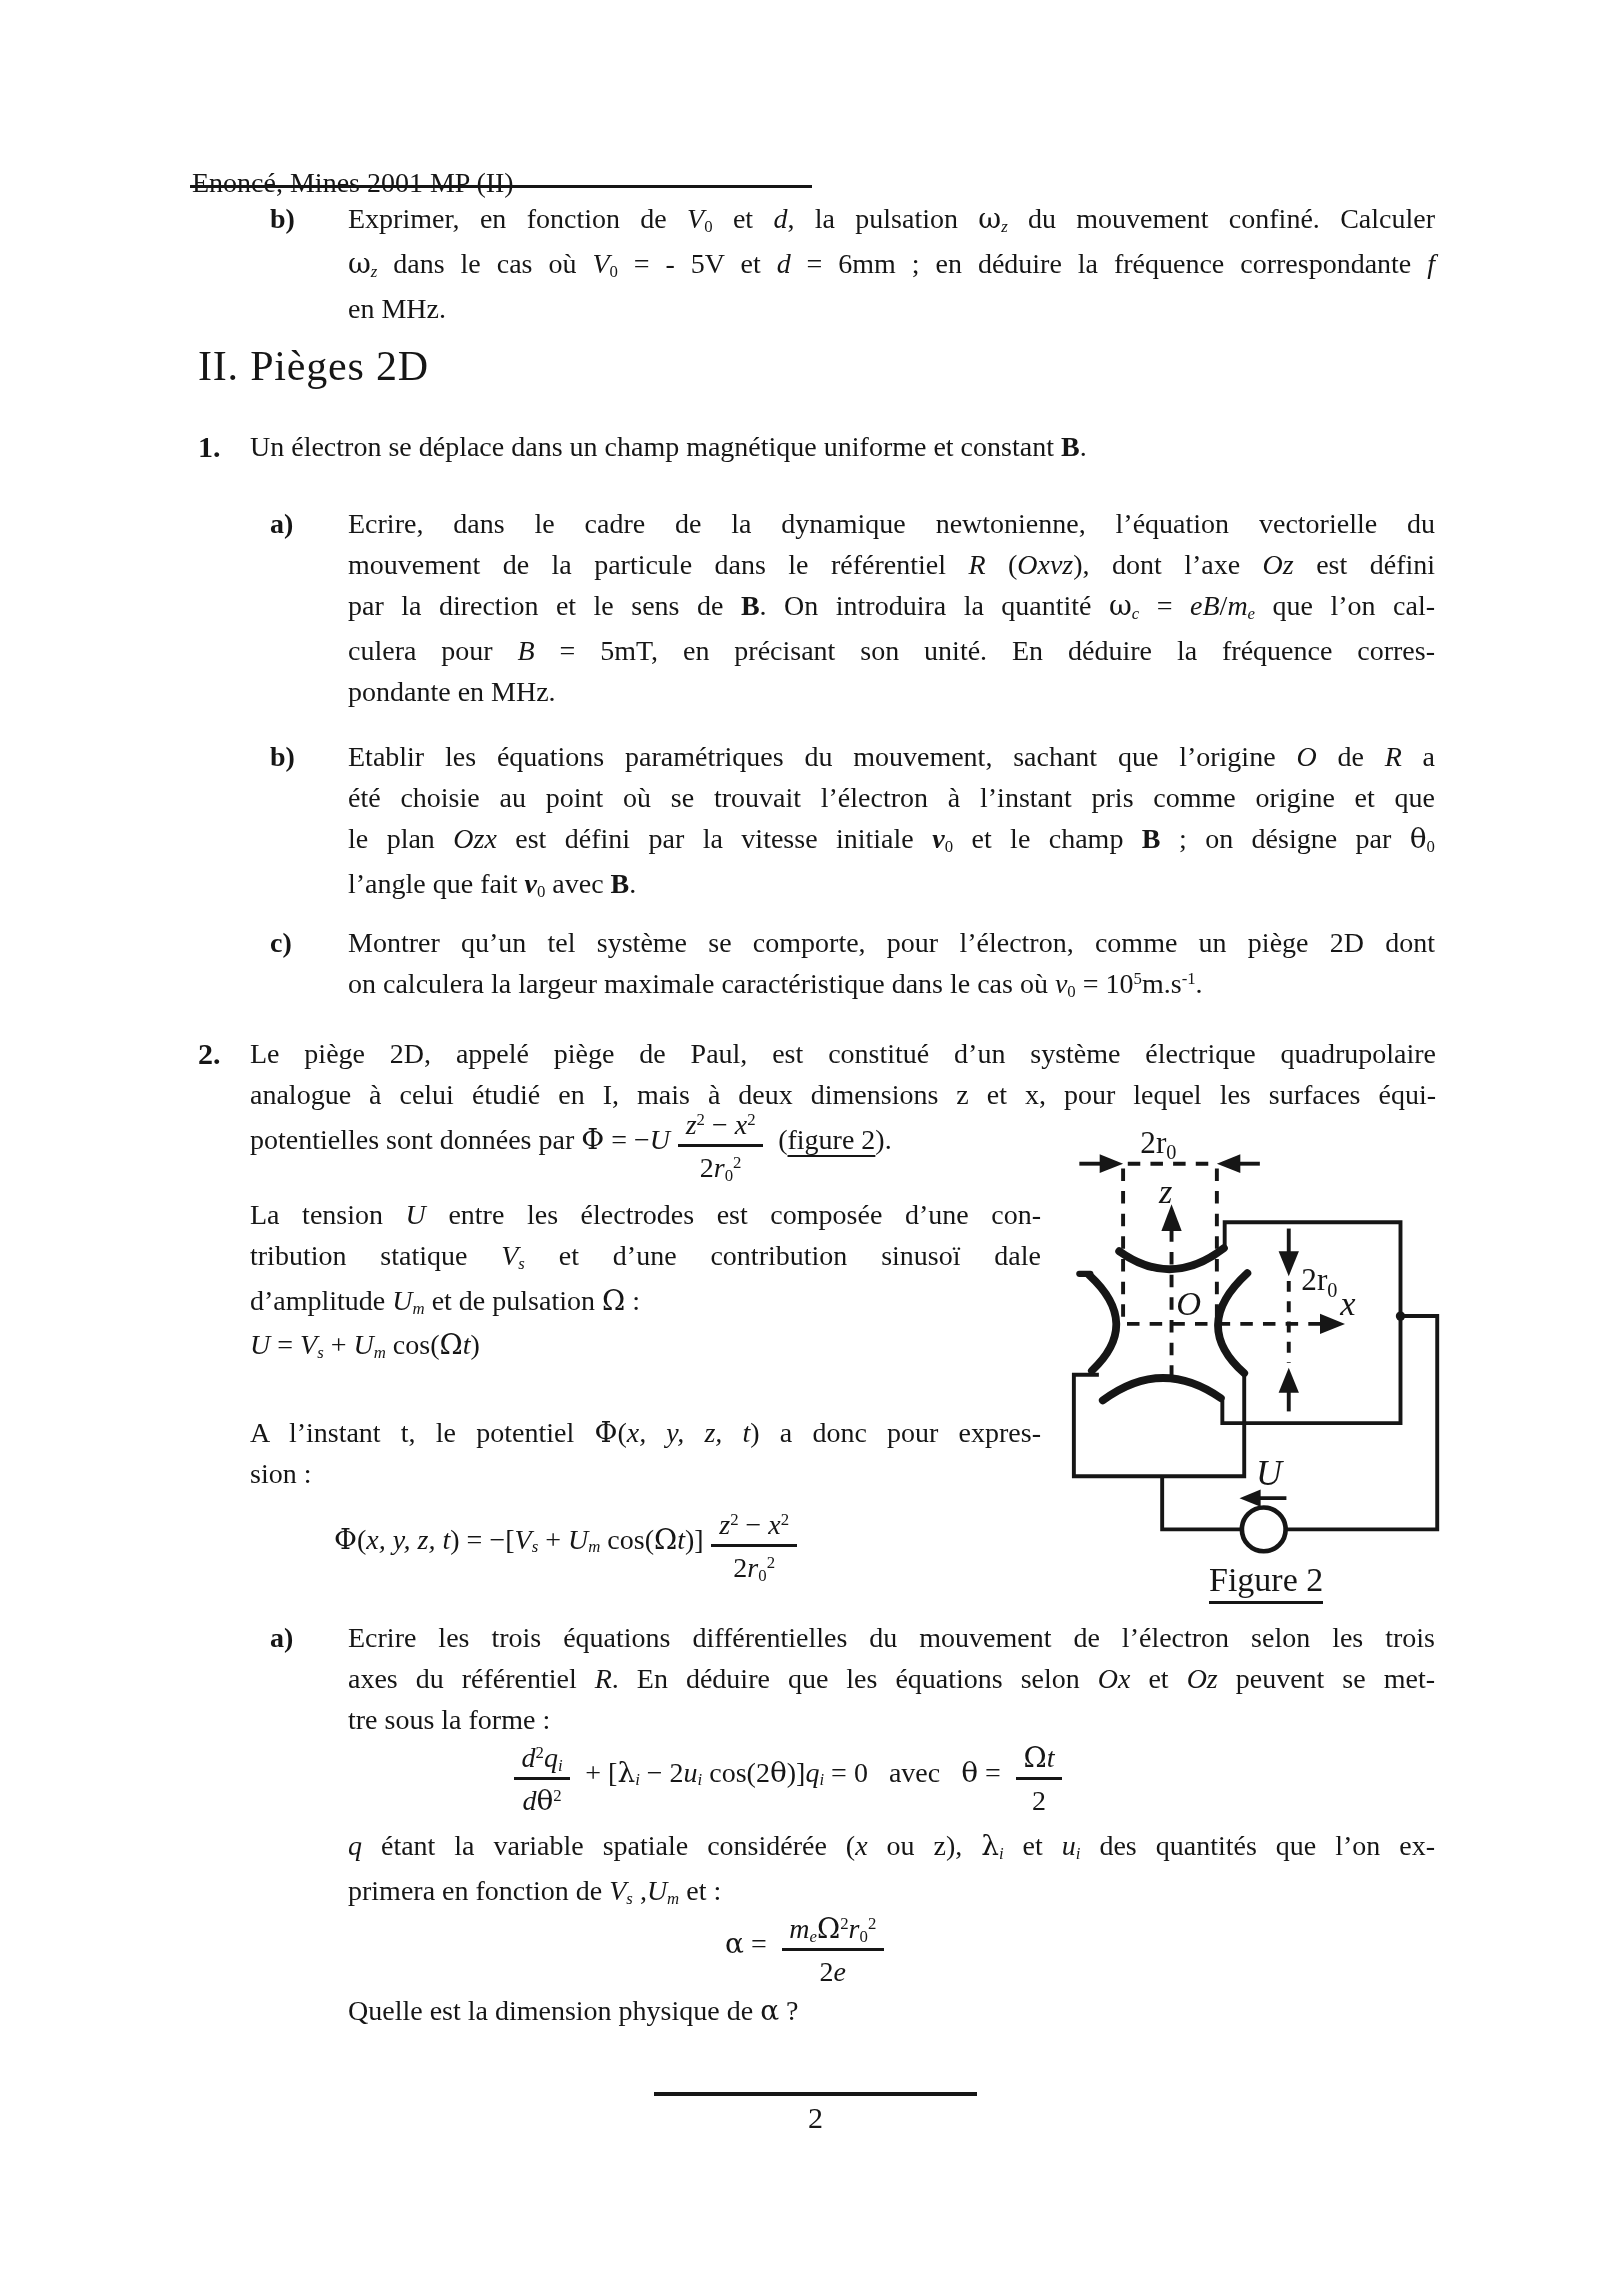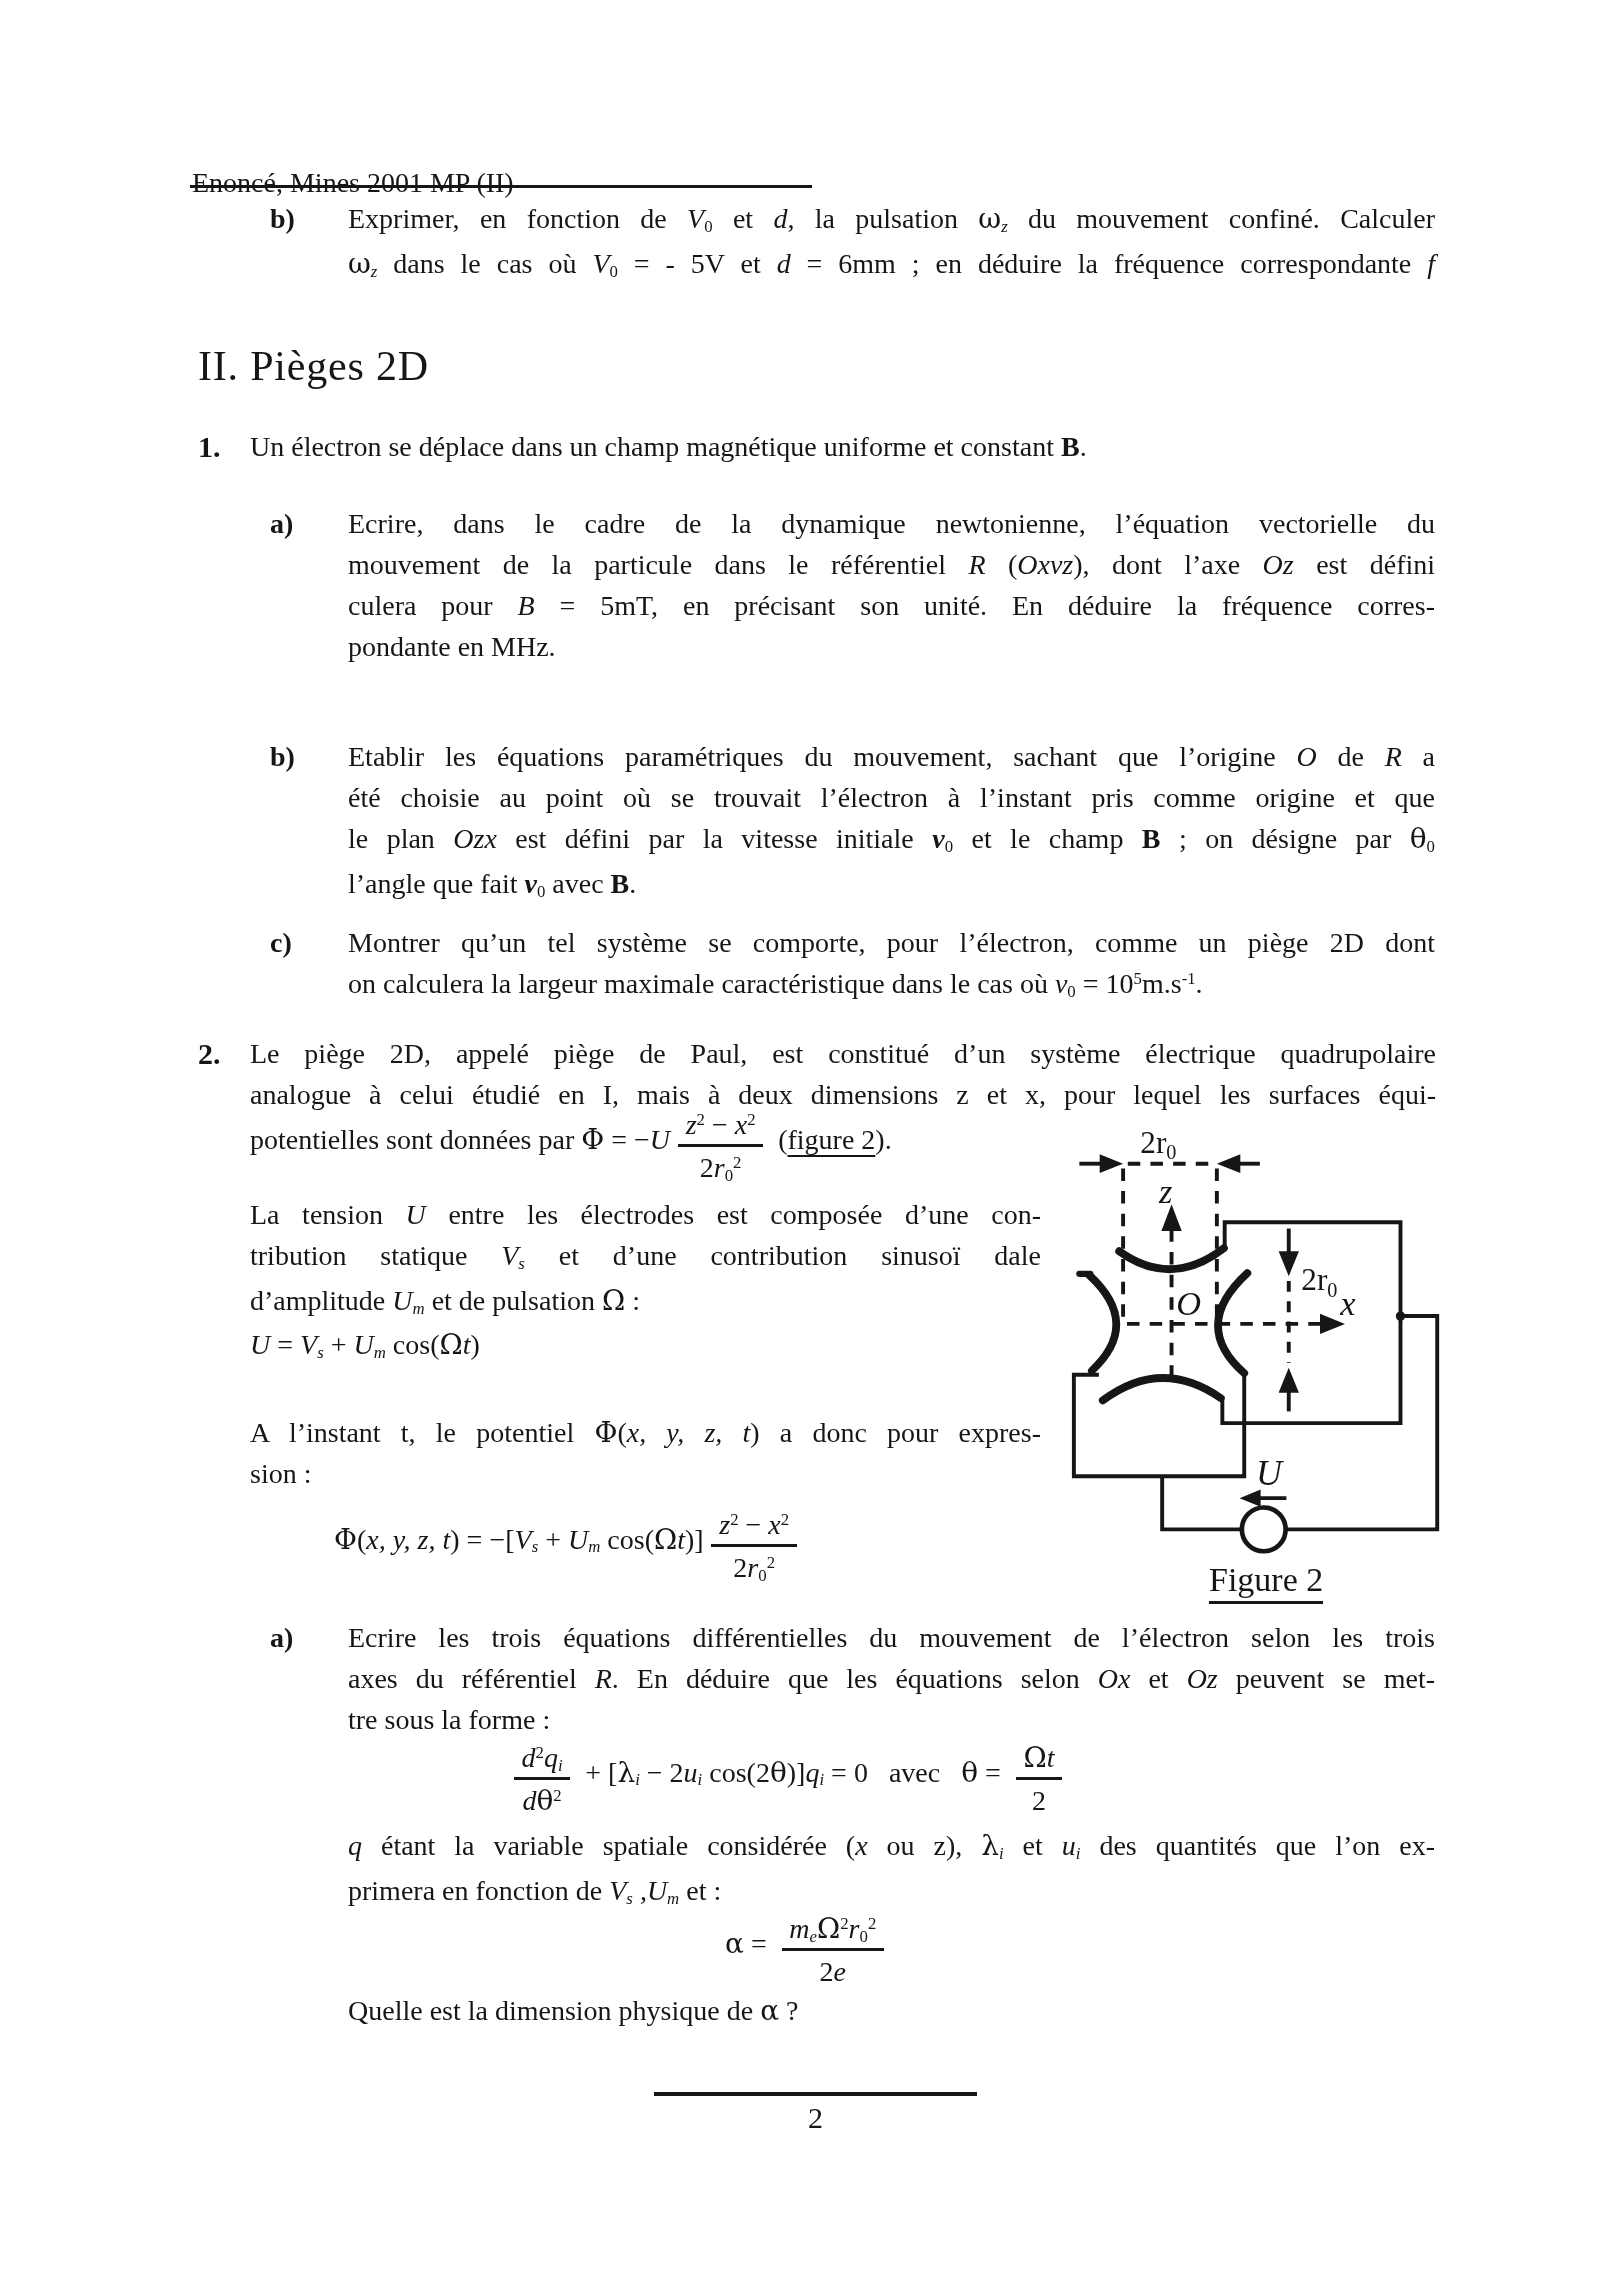--- a/index.html
+++ b/index.html
@@ -40,33 +40,35 @@
 </head>
 <body>
 
 <div class="blk header" style="left:192px;top:167px;">Enoncé, Mines 2001 MP (II)</div>
 <div class="rule" style="left:190px;top:185px;width:622px;height:3.1px;"></div>
 
 <div class="blk lbl" style="left:270px;top:198px;">b)</div>
 <div class="blk txt" style="left:348px;top:198px;width:1087px;">
     <div class="tl"><span class="sg-r">Exprimer, en fonction de </span><span class="sg-i">V</span><span class="sg-sb">0</span><span class="sg-r"> et </span><span class="sg-i">d</span><span class="sg-r">, la pulsation </span><span class="sg-g">ω</span><span class="sg-si">z</span><span class="sg-r"> du mouvement confiné. Calculer</span></div>
     <div class="tl"><span class="sg-g">ω</span><span class="sg-si">z</span><span class="sg-r"> dans le cas où </span><span class="sg-i">V</span><span class="sg-sb">0</span><span class="sg-r"> = - 5V et </span><span class="sg-i">d</span><span class="sg-r"> = 6mm ; en déduire la fréquence correspondante </span><span class="sg-i">f</span></div>
+    <div class="tl last"><span class="sg-r">en MHz.</span></div>
   </div>
 
 <div class="blk title" style="left:198px;top:342px;">II. Pièges 2D</div>
 
 <div class="blk itemlbl" style="left:198px;top:426px;">1.</div>
 <div class="blk txt left" style="left:250px;top:426px;width:1186px;">
     <div class="tl last"><span class="sg-r">Un électron se déplace dans un champ magnétique uniforme et constant </span><span class="sg-b">B</span><span class="sg-r">.</span></div>
   </div>
 
 <div class="blk lbl" style="left:270px;top:503px;">a)</div>
 <div class="blk txt" style="left:348px;top:503px;width:1087px;">
     <div class="tl"><span class="sg-r">Ecrire, dans le cadre de la dynamique newtonienne, l’équation vectorielle du</span></div>
     <div class="tl"><span class="sg-r">mouvement de la particule dans le référentiel </span><span class="sg-i">R</span><span class="sg-r"> (</span><span class="sg-i">Oxvz</span><span class="sg-r">), dont l’axe </span><span class="sg-i">Oz</span><span class="sg-r"> est défini</span></div>
+    <div class="tl"><span class="sg-r">par la direction et le sens de </span><span class="sg-b">B</span><span class="sg-r">. On introduira la quantité </span><span class="sg-g">ω</span><span class="sg-si">c</span><span class="sg-r"> = </span><span class="sg-i">eB</span><span class="sg-r">/</span><span class="sg-i">m</span><span class="sg-si">e</span><span class="sg-r"> que l’on cal-</span></div>
     <div class="tl"><span class="sg-r">culera pour </span><span class="sg-i">B</span><span class="sg-r"> = 5mT, en précisant son unité. En déduire la fréquence corres-</span></div>
     <div class="tl last"><span class="sg-r">pondante en MHz.</span></div>
   </div>
 
 <div class="blk lbl" style="left:270px;top:736px;">b)</div>
 <div class="blk txt" style="left:348px;top:736px;width:1087px;">
     <div class="tl"><span class="sg-r">Etablir les équations paramétriques du mouvement, sachant que l’origine </span><span class="sg-i">O</span><span class="sg-r"> de </span><span class="sg-i">R</span><span class="sg-r"> a</span></div>
     <div class="tl"><span class="sg-r">été choisie au point où se trouvait l’électron à l’instant pris comme origine et que</span></div>
     <div class="tl"><span class="sg-r">le plan </span><span class="sg-i">Ozx</span><span class="sg-r"> est défini par la vitesse initiale </span><span class="sg-bi">v</span><span class="sg-sb">0</span><span class="sg-r"> et le champ </span><span class="sg-b">B</span><span class="sg-r"> ; on désigne par </span><span class="sg-g">θ</span><span class="sg-sb">0</span></div>
     <div class="tl last"><span class="sg-r">l’angle que fait </span><span class="sg-bi">v</span><span class="sg-sb">0</span><span class="sg-r"> avec </span><span class="sg-b">B</span><span class="sg-r">.</span></div>

